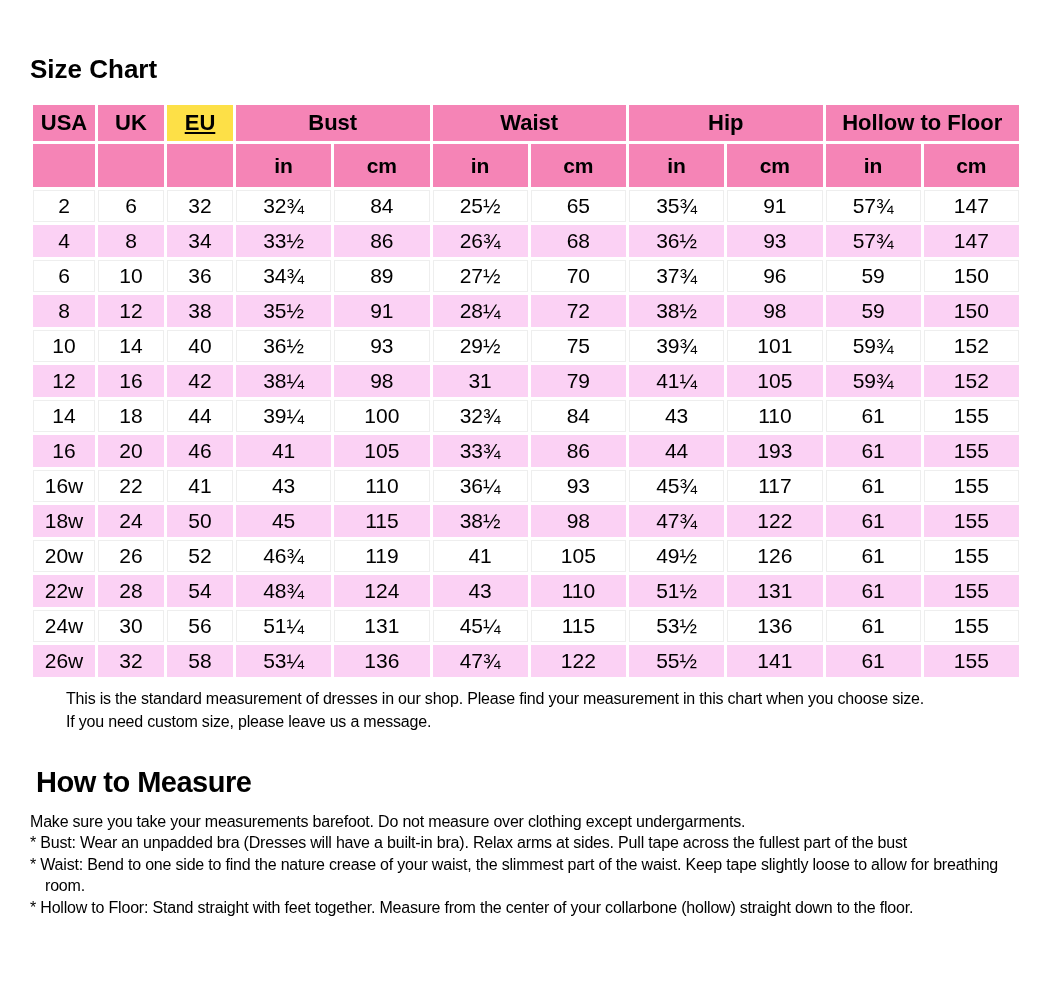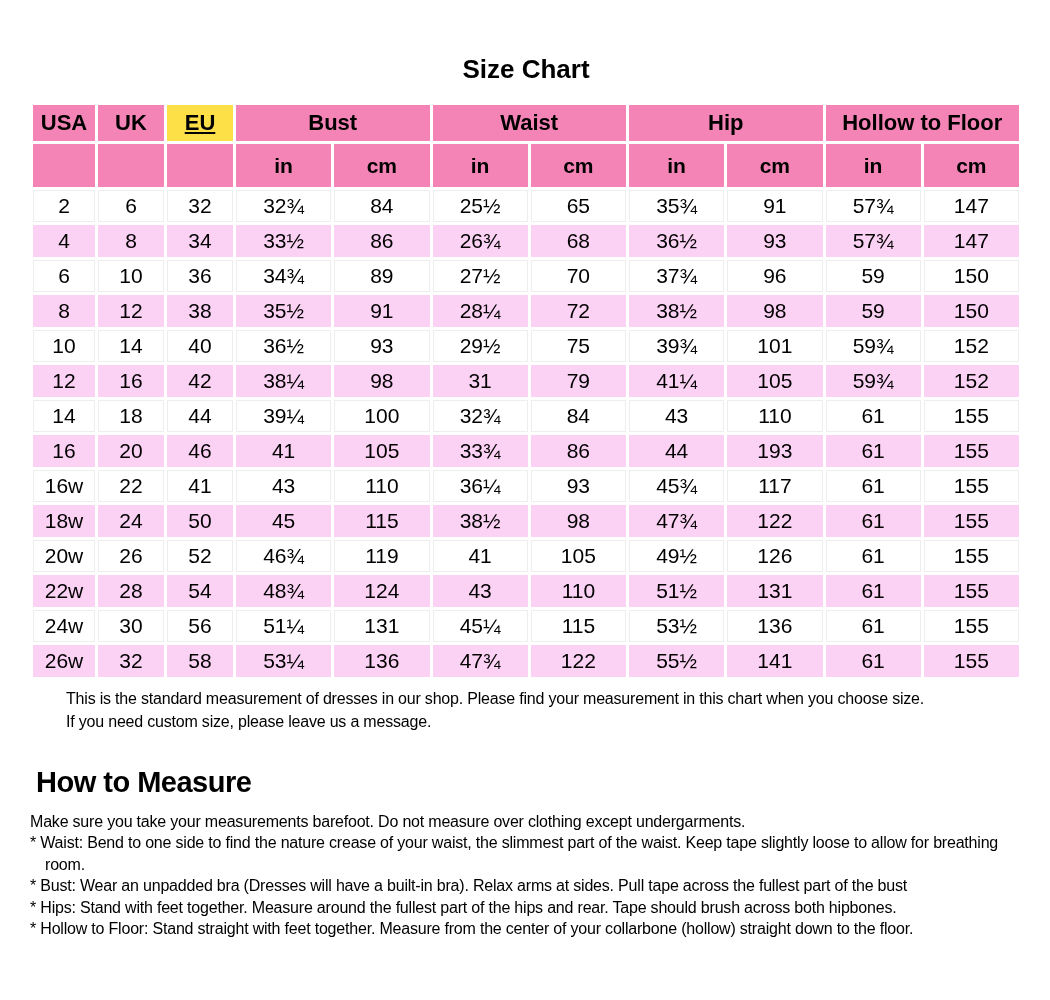--- a/index.html
+++ b/index.html
@@ -16,21 +16,20 @@
     background: #ffffff;
     overflow: hidden;
     box-sizing: border-box;
   }
   .content {
     padding: 0 28px 0 30px;
   }
   h1.size-chart-title {
     margin: 0;
     padding: 54px 0 17px 0;
-    text-align: center;
     font-size: 26px;
     font-weight: bold;
     letter-spacing: 0px;
   }
   table.size-table {
     table-layout: fixed;
     width: 992px;
     border-collapse: separate;
     border-spacing: 3px;
     background: #ffffff;
@@ -327,20 +326,19 @@
     <div class="notes">
       <div>This is the standard measurement of dresses in our shop. Please find your measurement in this chart when you choose size.</div>
       <div>If you need custom size, please leave us a message.</div>
     </div>
 
     <h2 class="how-to-measure">How to Measure</h2>
 
     <div class="measure-intro">Make sure you take your measurements barefoot. Do not measure over clothing except undergarments.</div>
 
     <ul class="measure-list">
+        <li>* Bust: Wear an unpadded bra (Dresses will have a built-in bra). Relax arms at sides. Pull tape across the fullest part of the bust</li>
         <li>* Waist: Bend to one side to find the nature crease of your waist, the slimmest part of the waist. Keep tape slightly loose to allow for breathing room.</li>
-        <li>* Bust: Wear an unpadded bra (Dresses will have a built-in bra). Relax arms at sides. Pull tape across the fullest part of the bust</li>
-        <li>* Hips: Stand with feet together. Measure around the fullest part of the hips and rear. Tape should brush across both hipbones.</li>
         <li>* Hollow to Floor: Stand straight with feet together. Measure from the center of your collarbone (hollow) straight down to the floor.</li>
       </ul>
 
   </div>
 </div>
 
 </body></html>

